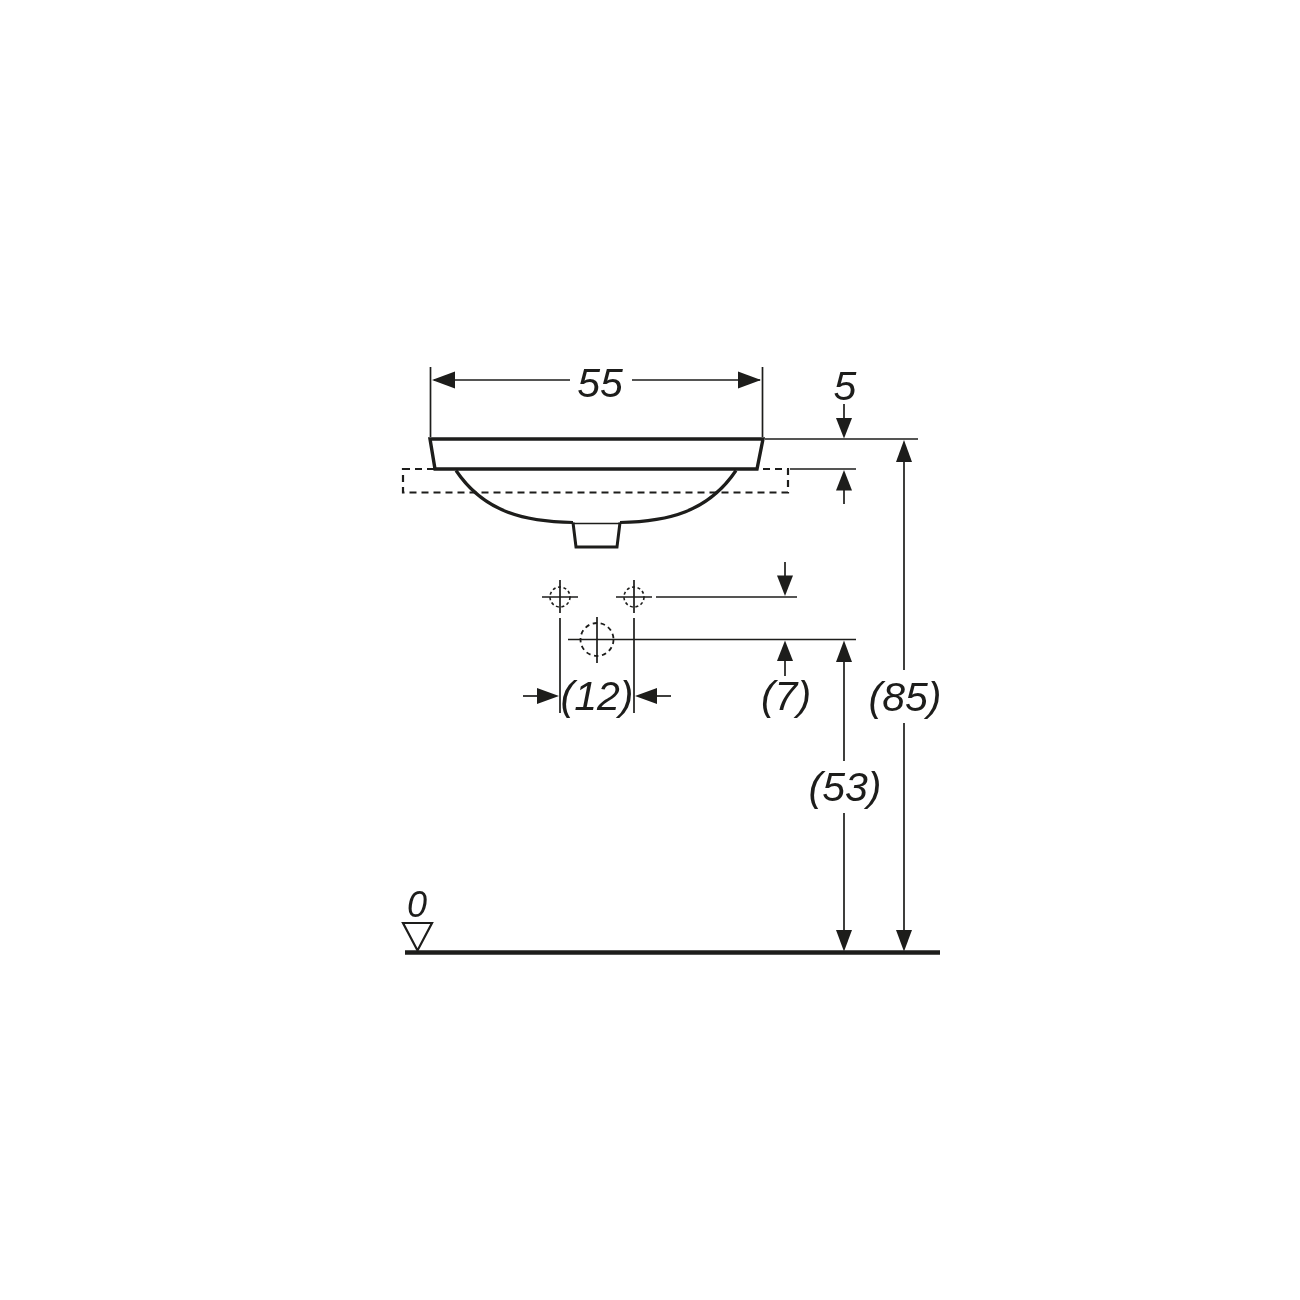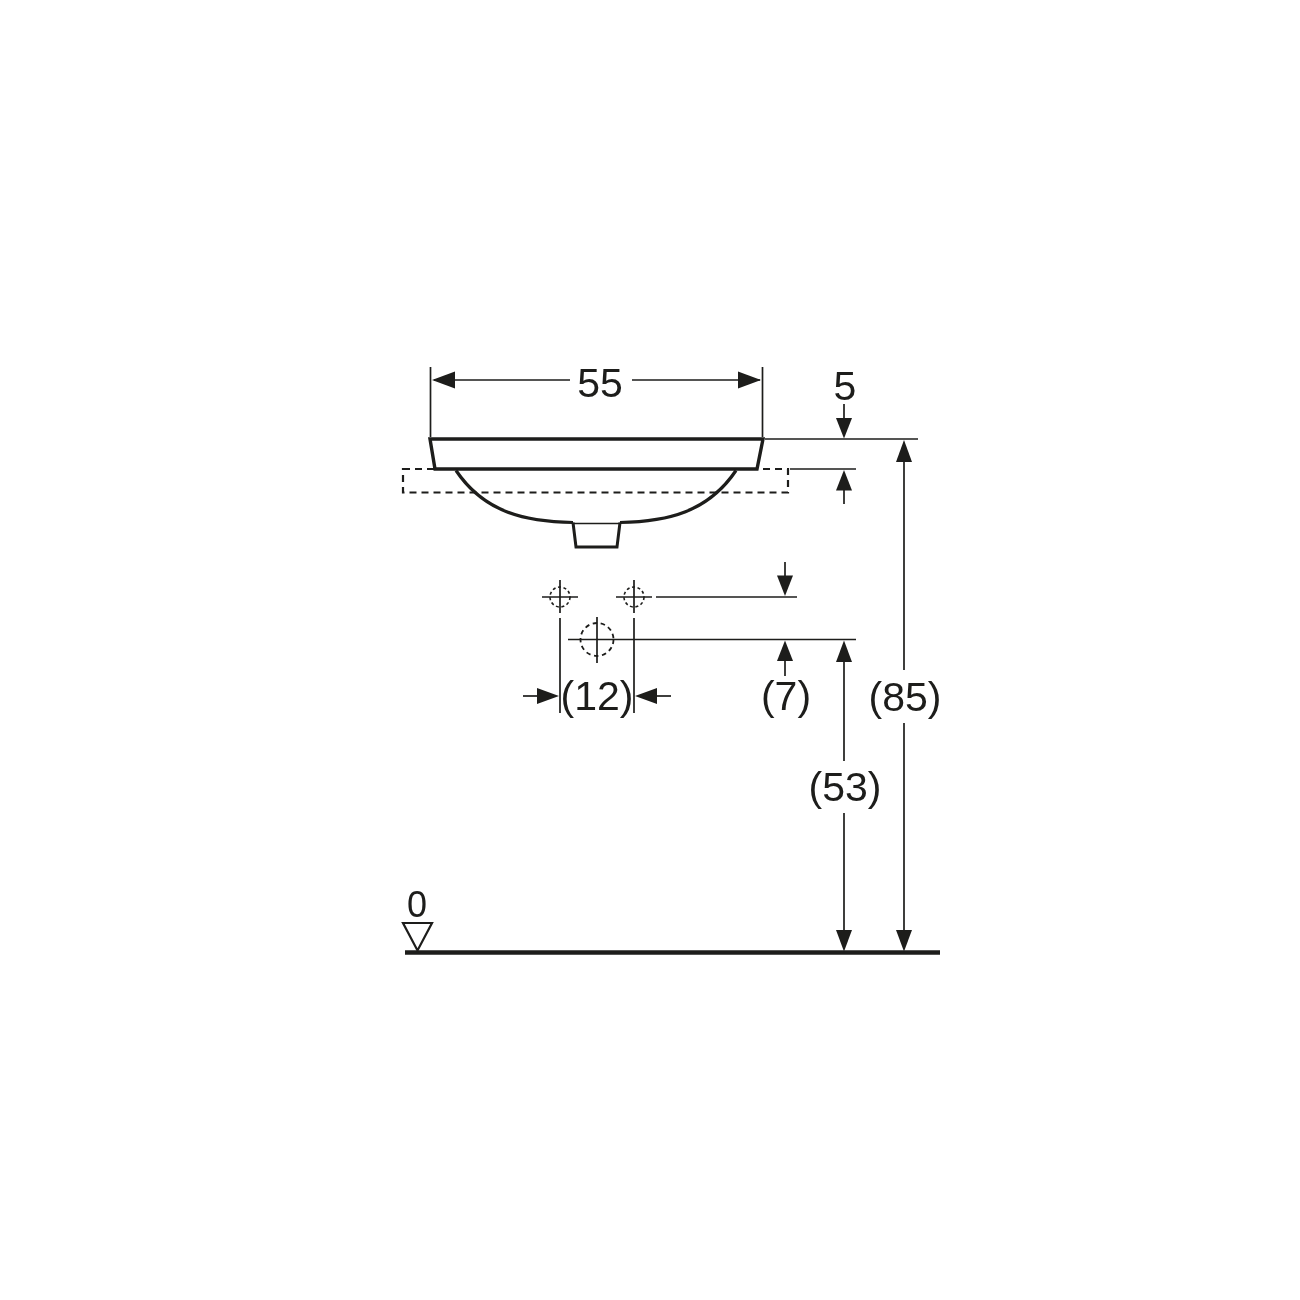--- a/index.html
+++ b/index.html
@@ -5,20 +5,21 @@
   :root{
     --line:#1d1d1b;
     --bg:#ffffff;
   }
   html,body{margin:0;padding:0;background:var(--bg);}
   .stage{
     position:relative;
     width:1300px;height:1300px;
     background:var(--bg);
     font-family:"Liberation Sans", sans-serif;
+    font-style:italic;
   }
   svg{display:block;}
   .thin{stroke:var(--line);stroke-width:1.7;fill:none;}
   .thick{stroke:var(--line);stroke-width:3.4;fill:none;}
   .bowl{stroke:var(--line);stroke-width:3.2;fill:none;}
   .drain{stroke:var(--line);stroke-width:3;fill:#fff;}
   .hair{stroke:var(--line);stroke-width:1.4;fill:none;}
   .dashedline{stroke:var(--line);stroke-width:2.2;fill:none;stroke-dasharray:7 5;}
   .dashcircle-s{stroke:var(--line);stroke-width:1.6;fill:none;stroke-dasharray:3 2.6;}
   .dashcircle-b{stroke:var(--line);stroke-width:1.8;fill:none;stroke-dasharray:4.5 3.6;}

